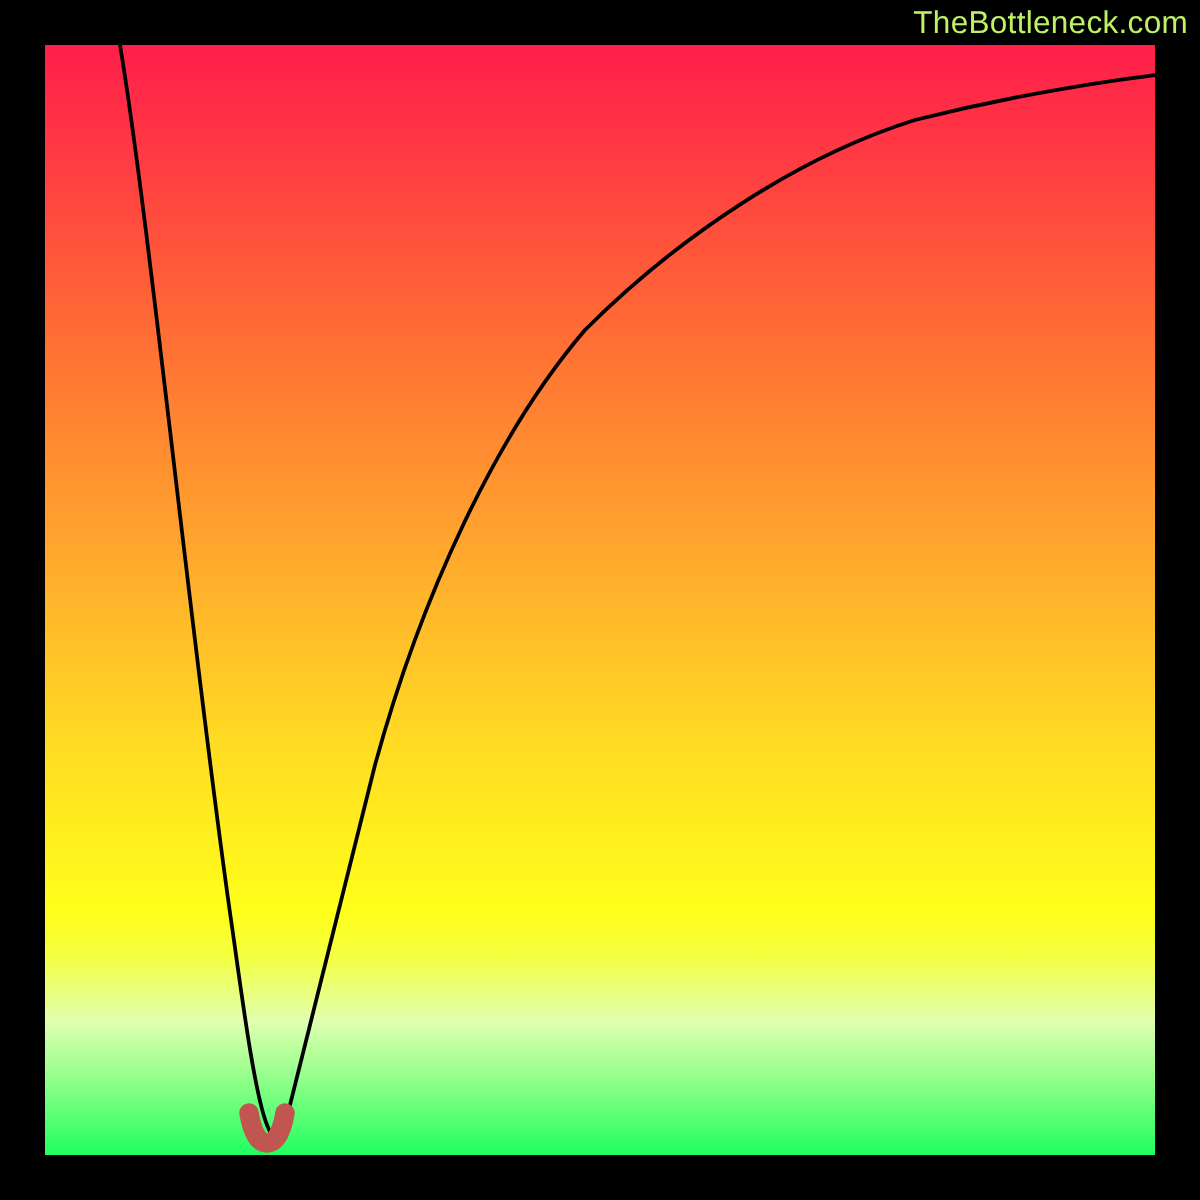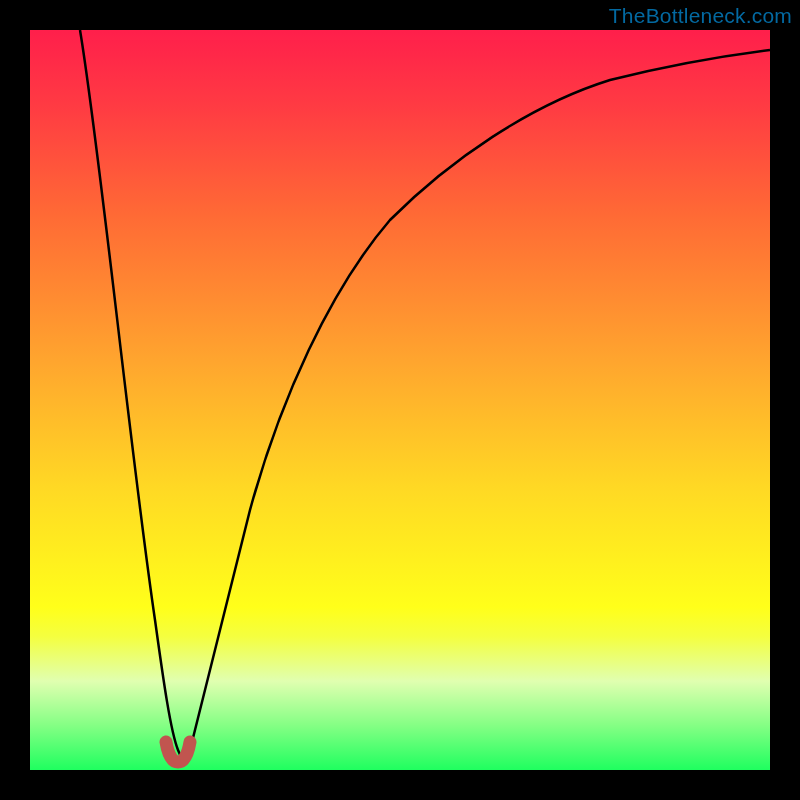--- a/index.html
+++ b/index.html
@@ -43,21 +43,21 @@
     position: absolute;
     top: 0;
     left: 0;
     width: 740px;
     height: 740px;
   }
   .watermark {
     position: absolute;
     top: 4px;
     right: 8px;
-    color: #0369a1;
+    color: #bef264;
     font-size: 21px;
     font-weight: 500;
     letter-spacing: 0.2px;
   }
 </style>
 </head>
 <body>
 
 <div class="frame">
 

